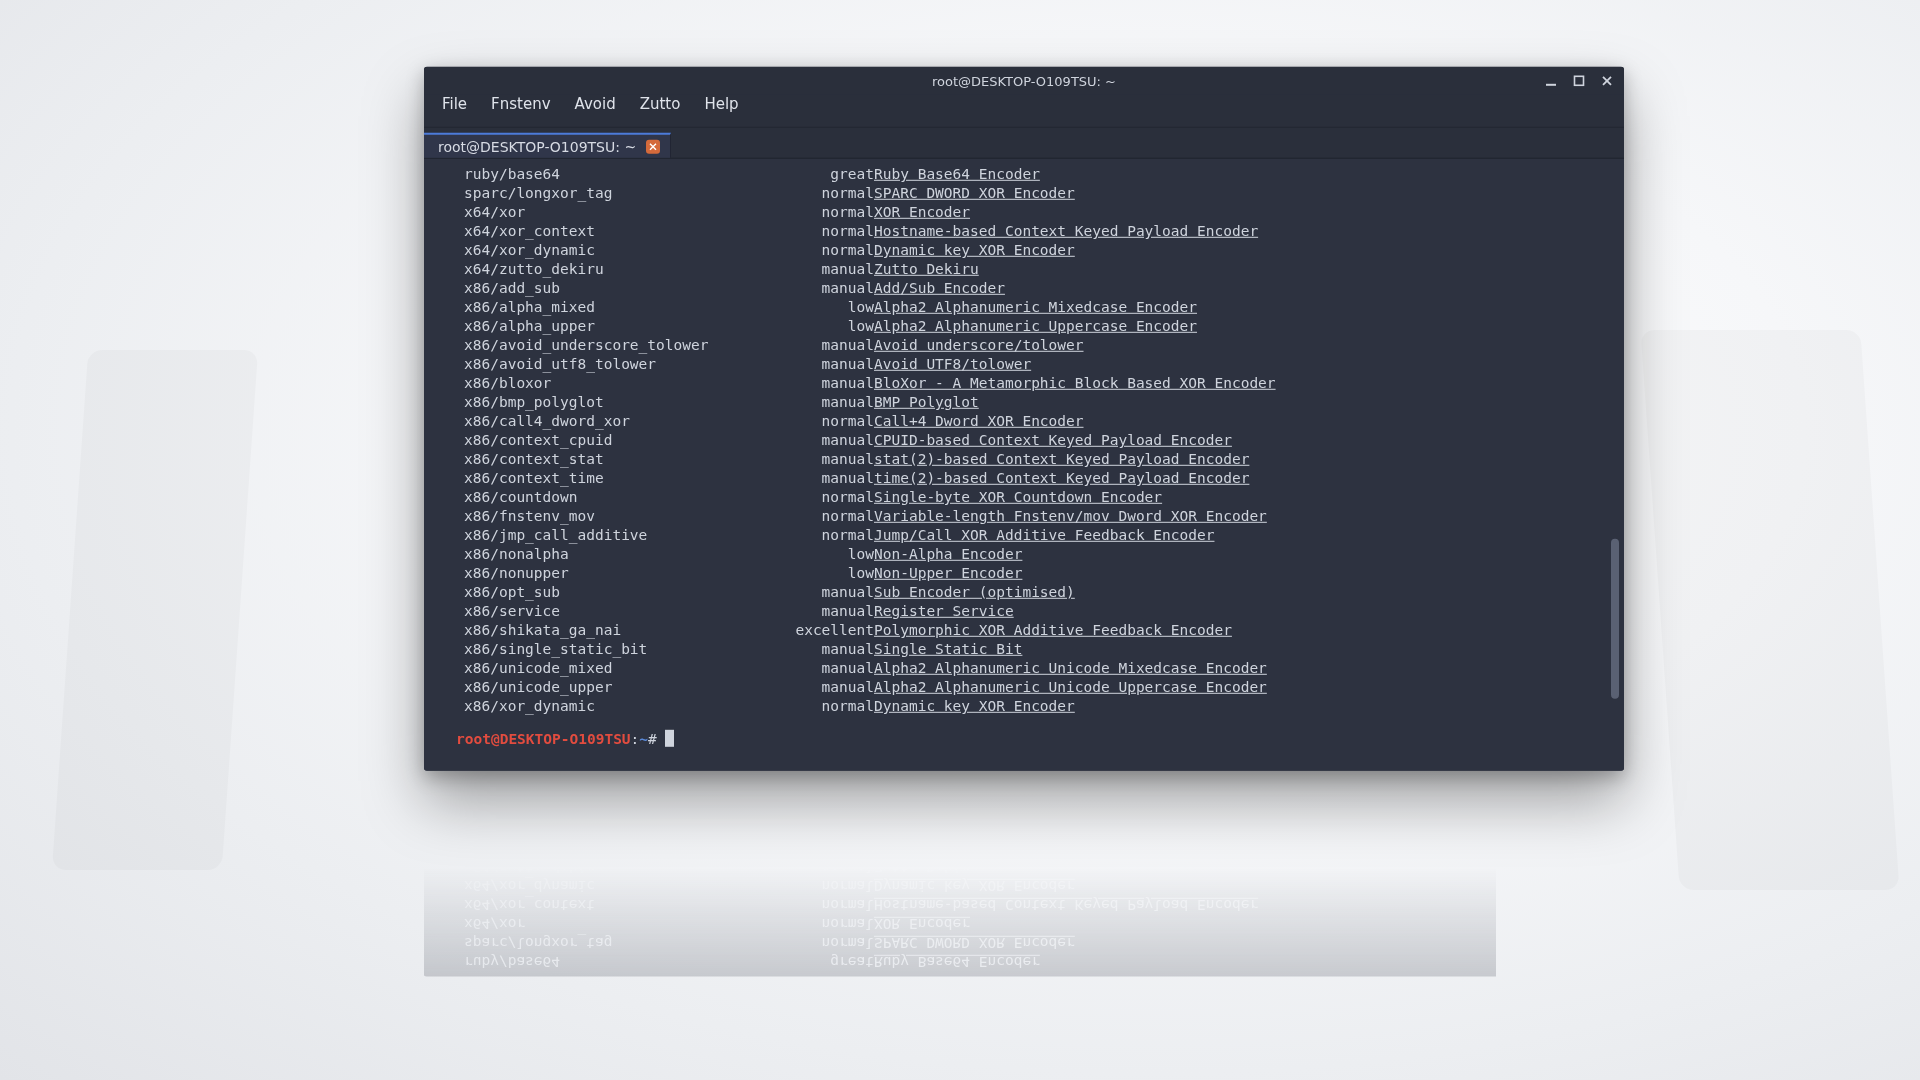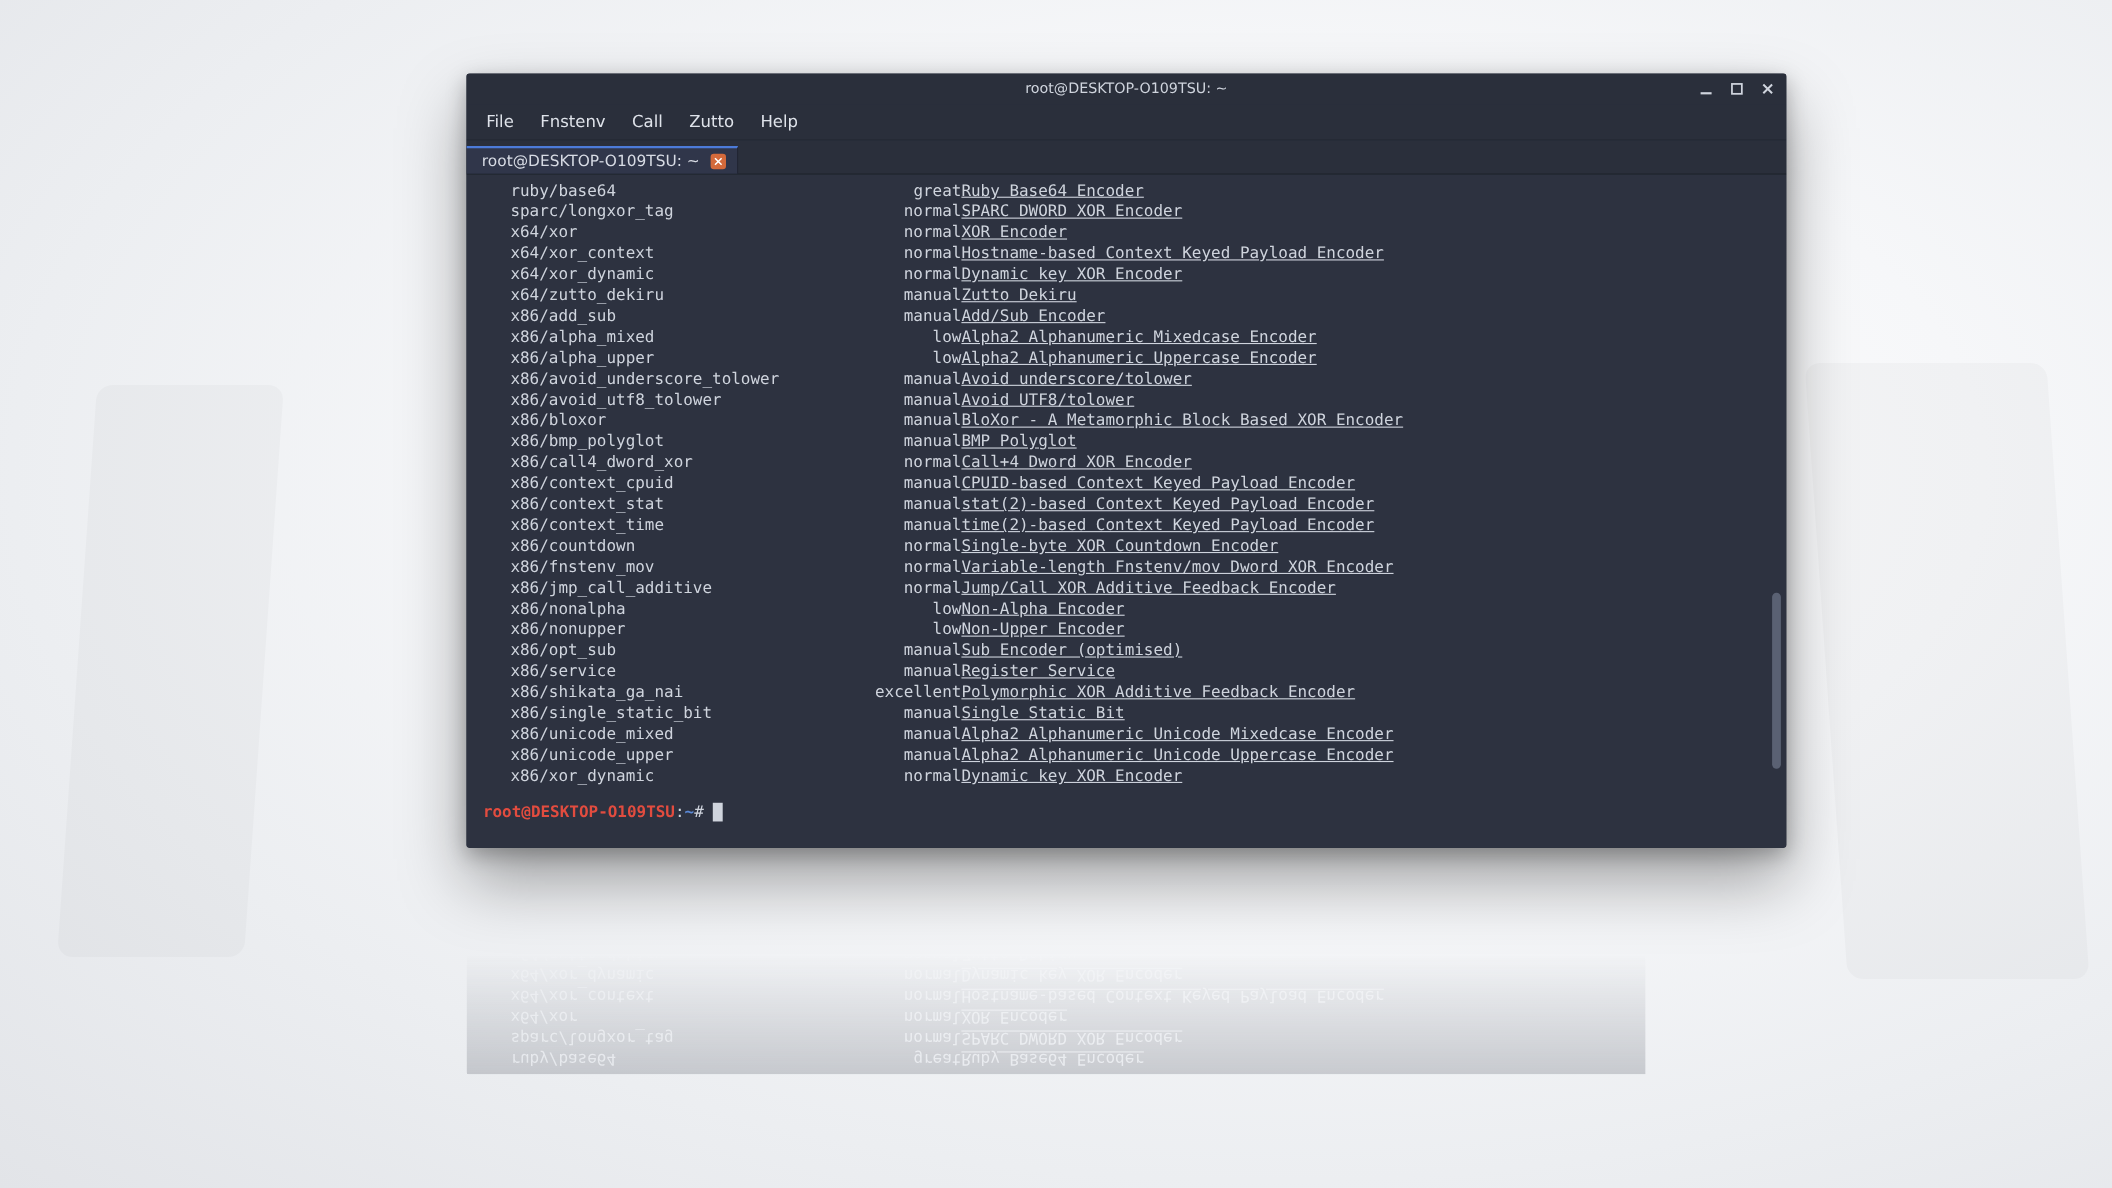--- a/index.html
+++ b/index.html
@@ -59,21 +59,21 @@
     color: #cfd4dd;
     font-size: 13px;
     cursor: pointer;
   }
   .win-btn svg { display: block; }
 
   .menubar {
     background: #2a2f3b;
     height: 32px;
     display: flex;
-    align-items: center;
+    align-items: flex-start;
     gap: 24px;
     padding-left: 18px;
     font-family: "DejaVu Sans", "Liberation Sans", sans-serif;
     font-size: 15px;
     color: #dfe3ea;
     border-bottom: 1px solid rgba(0,0,0,0.2);
   }
   .menubar .menu-item { cursor: pointer; }
 
   .tabbar {
@@ -120,21 +120,21 @@
     color: #cfd4dd;
     padding-left: 40px;
     white-space: pre;
   }
   .row { display: flex; }
   .row .c-name { width: 300px; }
   .row .c-rank { width: 110px; text-align: right; }
   .row .c-desc { flex: 1; text-decoration: underline; }
 
   .prompt-line {
-    padding-left: 15px;
+    padding-left: 32px;
     padding-top: 14px;
     font-size: 14.5px;
     display: flex;
     align-items: center;
     gap: 0;
   }
   .prompt-user { color: #e24c3f; font-weight: bold; }
   .prompt-colon { color: #cfd4dd; }
   .prompt-path { color: #5a88d6; font-weight: bold; }
   .prompt-hash { color: #cfd4dd; margin-right: 8px; }
@@ -212,21 +212,21 @@
           <svg width="12" height="12" viewBox="0 0 12 12">
               <path d="M2 2 L10 10 M10 2 L2 10" stroke="#cfd4dd" stroke-width="1.8"></path>
             </svg>
         </span>
       </div>
     </div>
 
     <div class="menubar">
       <span class="menu-item">File</span>
       <span class="menu-item">Fnstenv</span>
-      <span class="menu-item">Call</span>
+      <span class="menu-item">Avoid</span>
       <span class="menu-item">Zutto</span>
       <span class="menu-item">Help</span>
     </div>
 
     <div class="tabbar">
       <div class="tab">
         <span>root@DESKTOP-O109TSU: ~</span>
         <span class="tab-close">
           <svg width="8" height="8" viewBox="0 0 8 8">
               <path d="M1 1 L7 7 M7 1 L1 7" stroke="#fff" stroke-width="1.4"></path>

